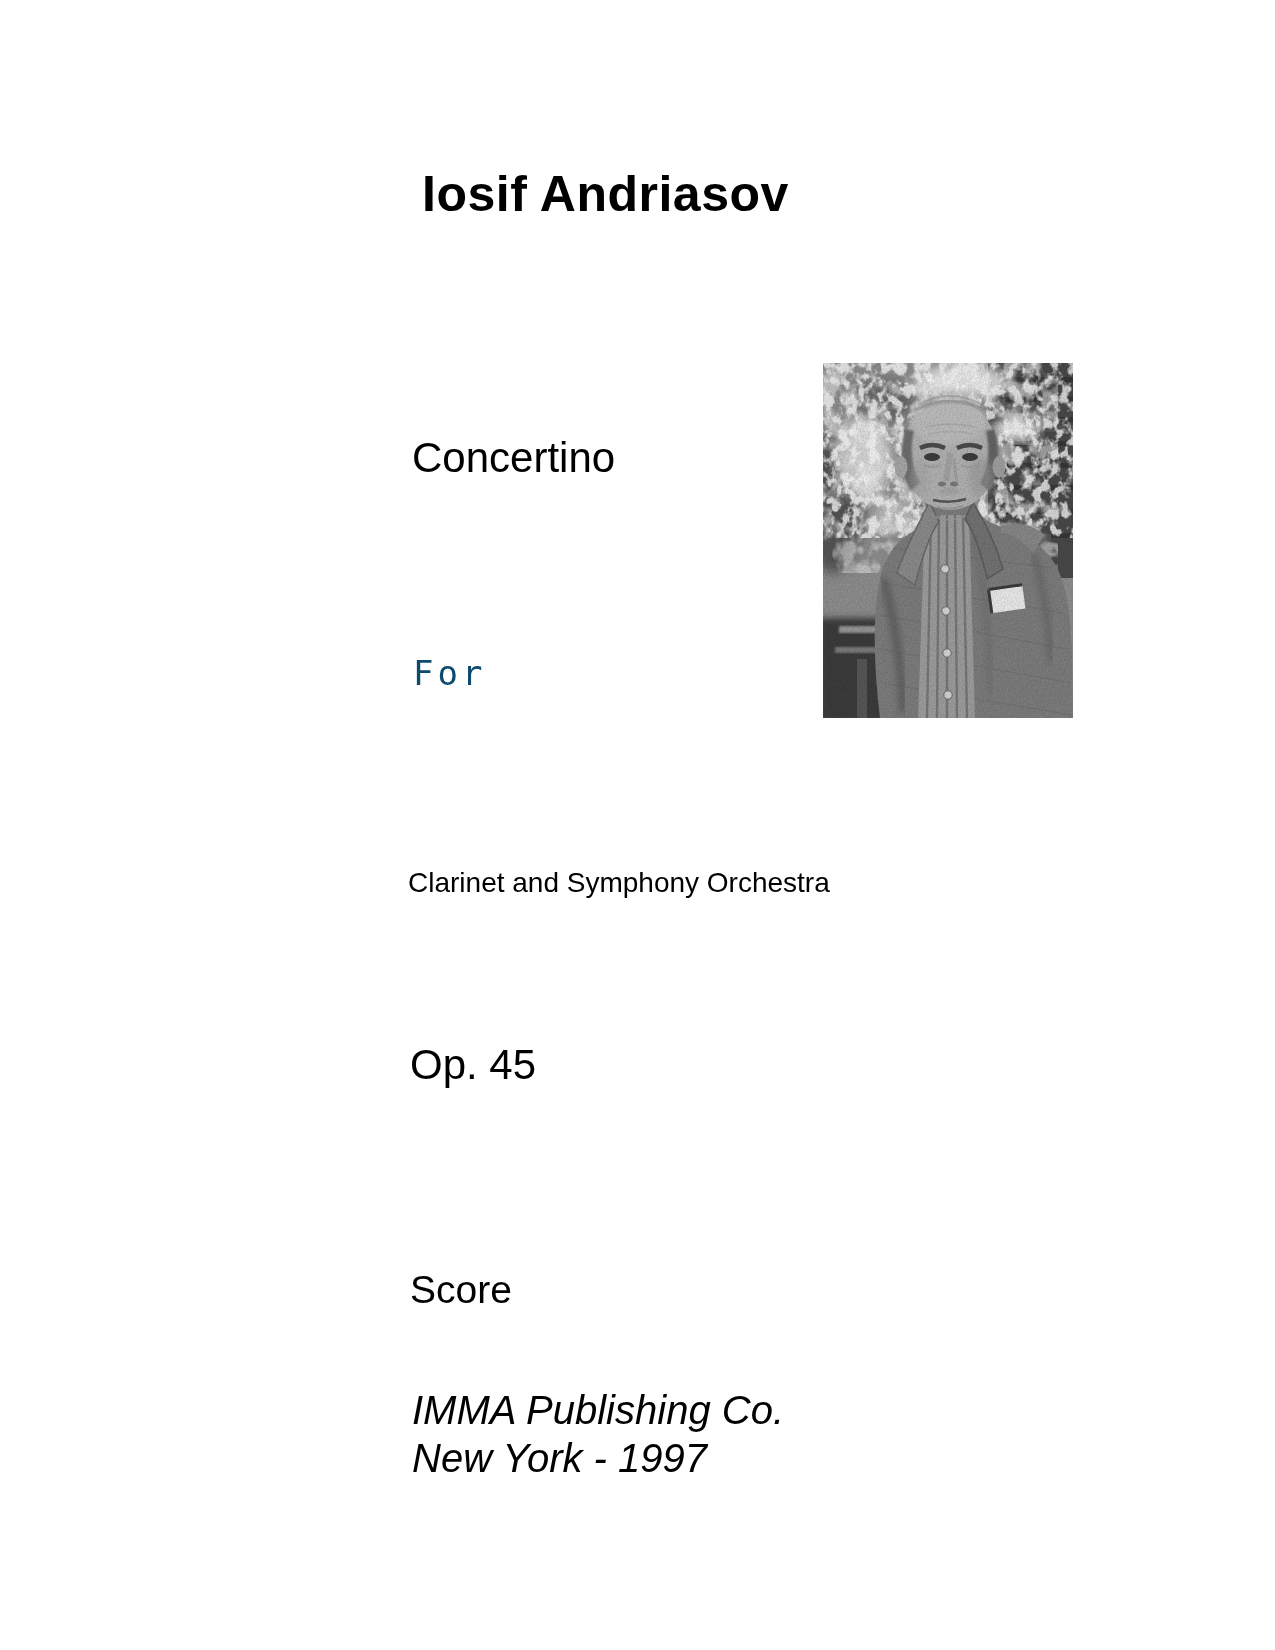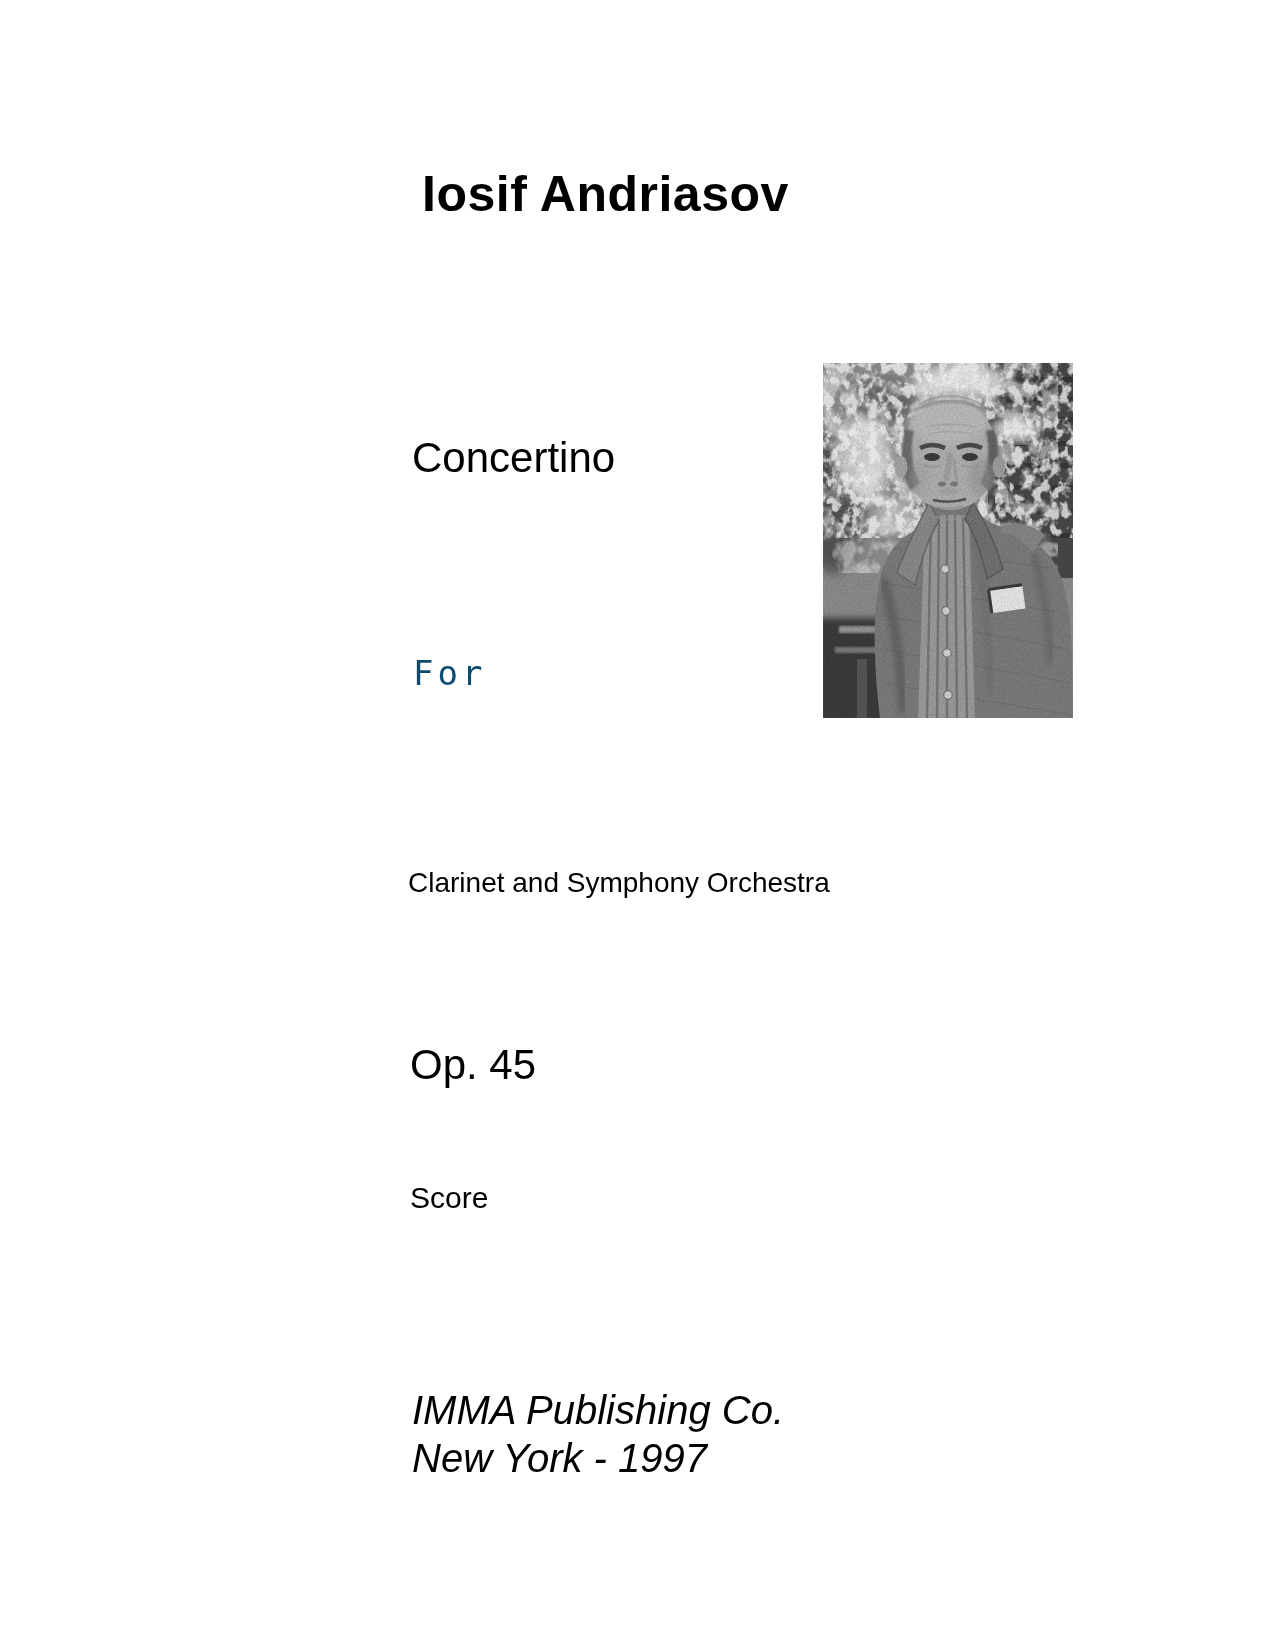--- a/index.html
+++ b/index.html
@@ -32,22 +32,22 @@
   }
   .instrumentation{
     position:absolute;left:408px;top:858px;
     font-size:28px;line-height:1.2;margin-top:8px;
   }
   .opus{
     position:absolute;left:410px;top:1040px;
     font-size:42px;line-height:1.2;
   }
   .edition{
-    position:absolute;left:410px;top:1180px;
-    font-size:30px;line-height:1.2;
+    position:absolute;left:410px;top:1267px;
+    font-size:39px;line-height:1.2;
   }
   .imprint{
     position:absolute;left:412px;top:1386px;
     font-size:40px;line-height:1.2;font-style:italic;
   }
 </style>
 </head>
 <body>
 
 <div class="page">

